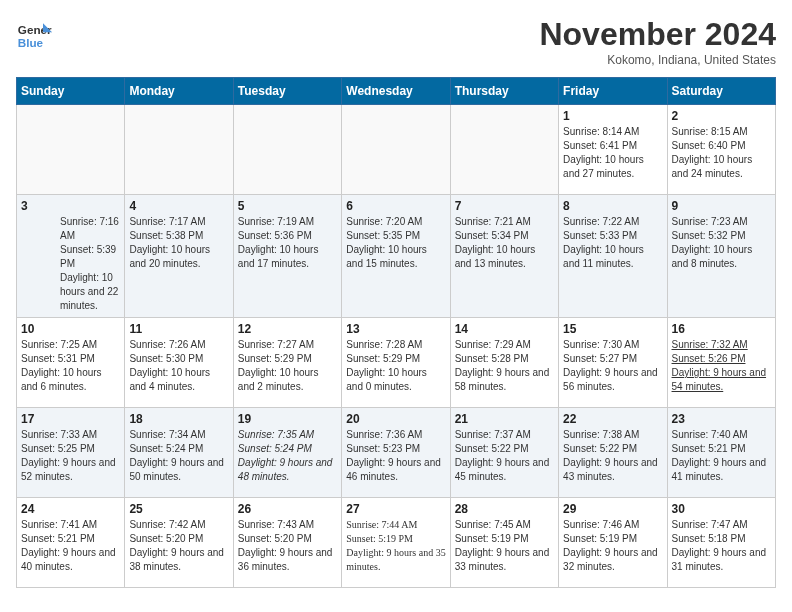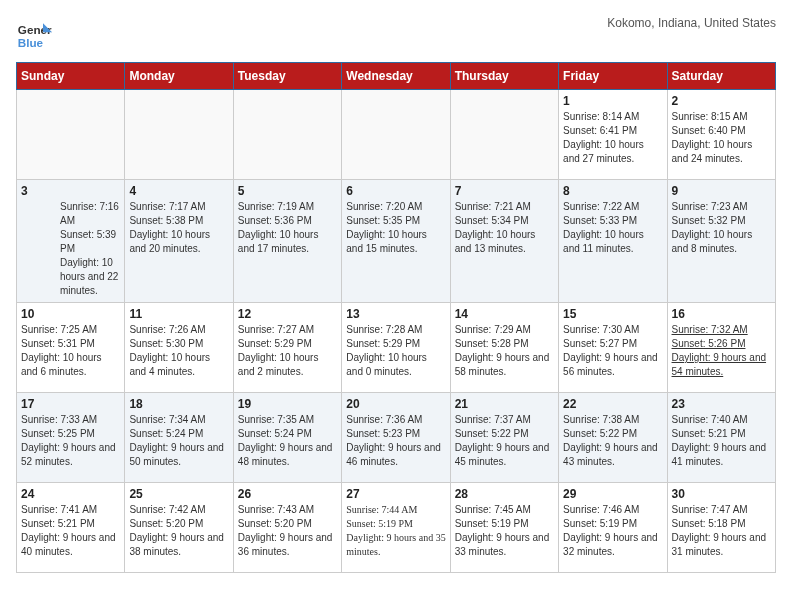--- a/index.html
+++ b/index.html
@@ -36,21 +36,21 @@
     .location {
       font-size: 12px;
       color: #555;
     }
     .calendar {
       width: 100%;
       border-collapse: collapse;
       font-size: 11px;
     }
     .calendar th {
-      background-color: #b91c1c;
+      background-color: #0369a1;
       color: white;
       padding: 6px 4px;
       text-align: left;
       font-size: 12px;
       font-weight: bold;
       border: 1px solid #2e6aa0;
       margin-top: 12px;
     }
     .calendar td {
       border: 1px solid #ccc;
@@ -83,20 +83,21 @@
 
 <div class="header">
   <div class="logo">
     <svg class="logo-icon" viewBox="0 0 40 40">
       <text x="2" y="20" font-size="13" font-weight="bold" fill="#333">General</text>
       <text x="2" y="34" font-size="13" font-weight="bold" fill="#4a90d9">Blue</text>
       <polygon points="30,8 40,18 30,18" fill="#4a90d9"></polygon>
     </svg>
   </div>
   <div class="title-section">
+    <div class="month-title">November 2024</div>
     <div class="location">Kokomo, Indiana, United States</div>
   </div>
 </div>
 
 <table class="calendar">
   <thead>
     <tr id="header-row">
     <th>Sunday</th>
         <th>Monday</th>
         <th>Tuesday</th>
@@ -222,21 +223,21 @@
 Daylight: 9 hours and 52 minutes.</div>
         </td>
         <td class="alt-row">
           <div class="day-number">18</div>
           <div class="day-info" style="white-space: pre-line;">Sunrise: 7:34 AM
 Sunset: 5:24 PM
 Daylight: 9 hours and 50 minutes.</div>
         </td>
         <td class="alt-row">
           <div class="day-number">19</div>
-          <div class="day-info" style="white-space: pre-line;">Sunrise: 7:35 AM
+          <div class="day-info" style="white-space: pre-line; font-style: italic;">Sunrise: 7:35 AM
 Sunset: 5:24 PM
 Daylight: 9 hours and 48 minutes.</div>
         </td>
         <td class="alt-row">
           <div class="day-number">20</div>
           <div class="day-info" style="white-space: pre-line;">Sunrise: 7:36 AM
 Sunset: 5:23 PM
 Daylight: 9 hours and 46 minutes.</div>
         </td>
         <td class="alt-row">

